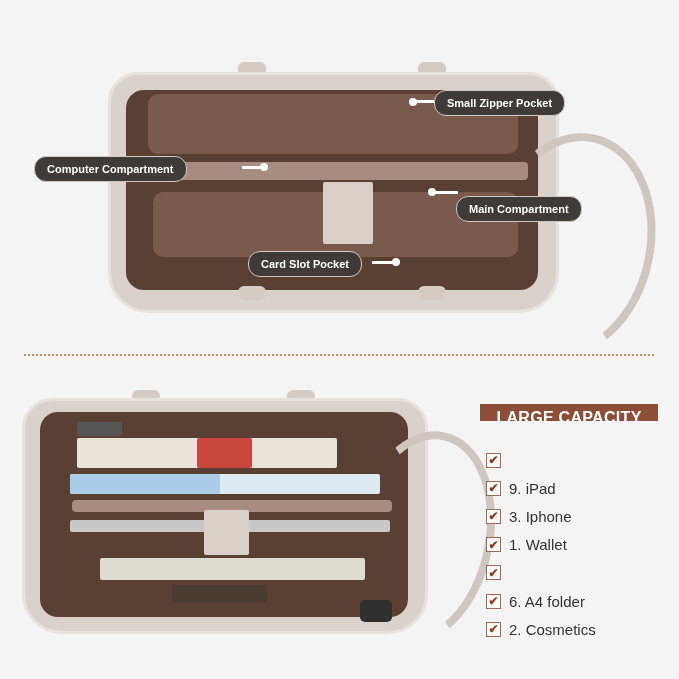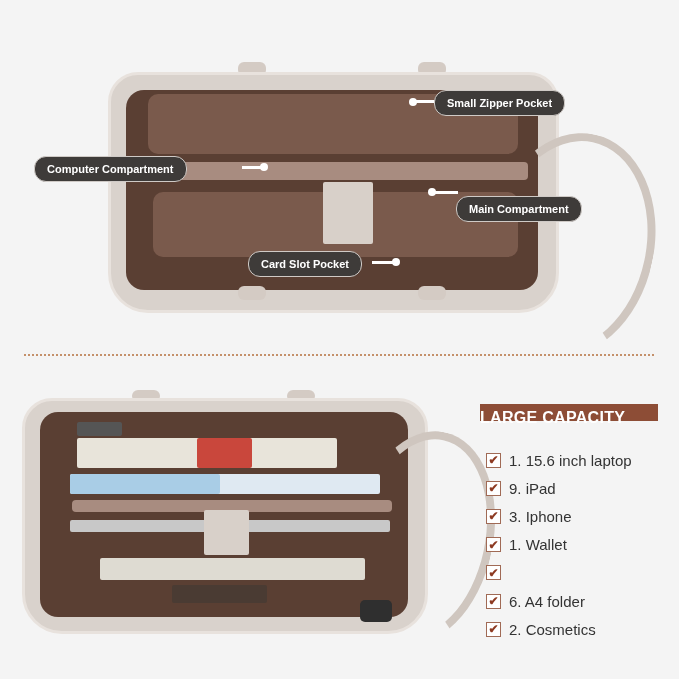--- a/index.html
+++ b/index.html
@@ -14,21 +14,21 @@
   .divider { position:absolute; background:#a88c80; border-radius:4px; }
   .tab { position:absolute; background:#d8d0c9; border-radius:2px; }
   .strap { position:absolute; border:8px solid #cfc6bf; border-radius:50%; border-left-color:transparent; border-bottom-color:transparent; }
   .label { position:absolute; background:#3e3b39; color:#ffffff; font-weight:bold; font-size:11px; padding:3px 12px; border-radius:12px; border:1px solid #cfcac6; white-space:nowrap; line-height:18px; }
   .leader { position:absolute; height:3px; background:#fff; }
   .dot { position:absolute; width:8px; height:8px; background:#fff; border-radius:50%; }
   .sep { left:24px; top:354px; width:630px; height:0; border-top:2px dotted #c4906a; }
   
   .book { position:absolute; border-radius:2px; }
   
-  .cap-title { left:480px; top:404px; width:178px; height:17px; background:#8d4d36; color:#fff; font-weight:bold; font-size:16px; line-height:27px; letter-spacing:0.3px; }
+  .cap-title { left:480px; top:404px; width:178px; height:17px; background:#8d4d36; color:#fff; font-weight:bold; font-size:16px; text-align:center; line-height:27px; letter-spacing:0.3px; }
   .cap-list { left:486px; top:446px; margin:0; padding:0; list-style:none; }
   .cap-item { display:flex; align-items:center; height:28.2px; font-size:15px; color:#333; }
   .chk { width:15px; height:15px; border:1.5px solid #a06a55; background:#fff; margin-right:8px; display:flex; align-items:center; justify-content:center; color:#8d3a22; font-size:12px; font-weight:bold; line-height:1; box-sizing:border-box; }
 </style>
 </head>
 <body>
 
 <div class="abs bag-top">
   <div class="handle" style="left:130px;top:0;width:28px;height:14px;"></div>
   <div class="handle" style="left:310px;top:0;width:28px;height:14px;"></div>
@@ -77,21 +77,20 @@
   <div class="book" style="left:78px;top:168px;width:265px;height:22px;background:#dedbd2;"></div>
   <div class="book" style="left:150px;top:195px;width:95px;height:18px;background:#4a3b33;"></div>
   <div class="strap" style="left:330px;top:40px;width:125px;height:200px;transform:rotate(12deg);"></div>
   <div class="book" style="left:338px;top:210px;width:32px;height:22px;background:#2f2f2f;border-radius:5px;"></div>
 </div>
 
 <div class="abs cap-title">LARGE CAPACITY</div>
 <ul class="abs cap-list">
   <li class="cap-item">
       <span class="chk">✔</span>
-      <span>1. 15.6 inch laptop</span>
     </li>
   <li class="cap-item">
       <span class="chk">✔</span>
       <span>9. iPad</span>
     </li>
   <li class="cap-item">
       <span class="chk">✔</span>
       <span>3. Iphone</span>
     </li>
   <li class="cap-item">

